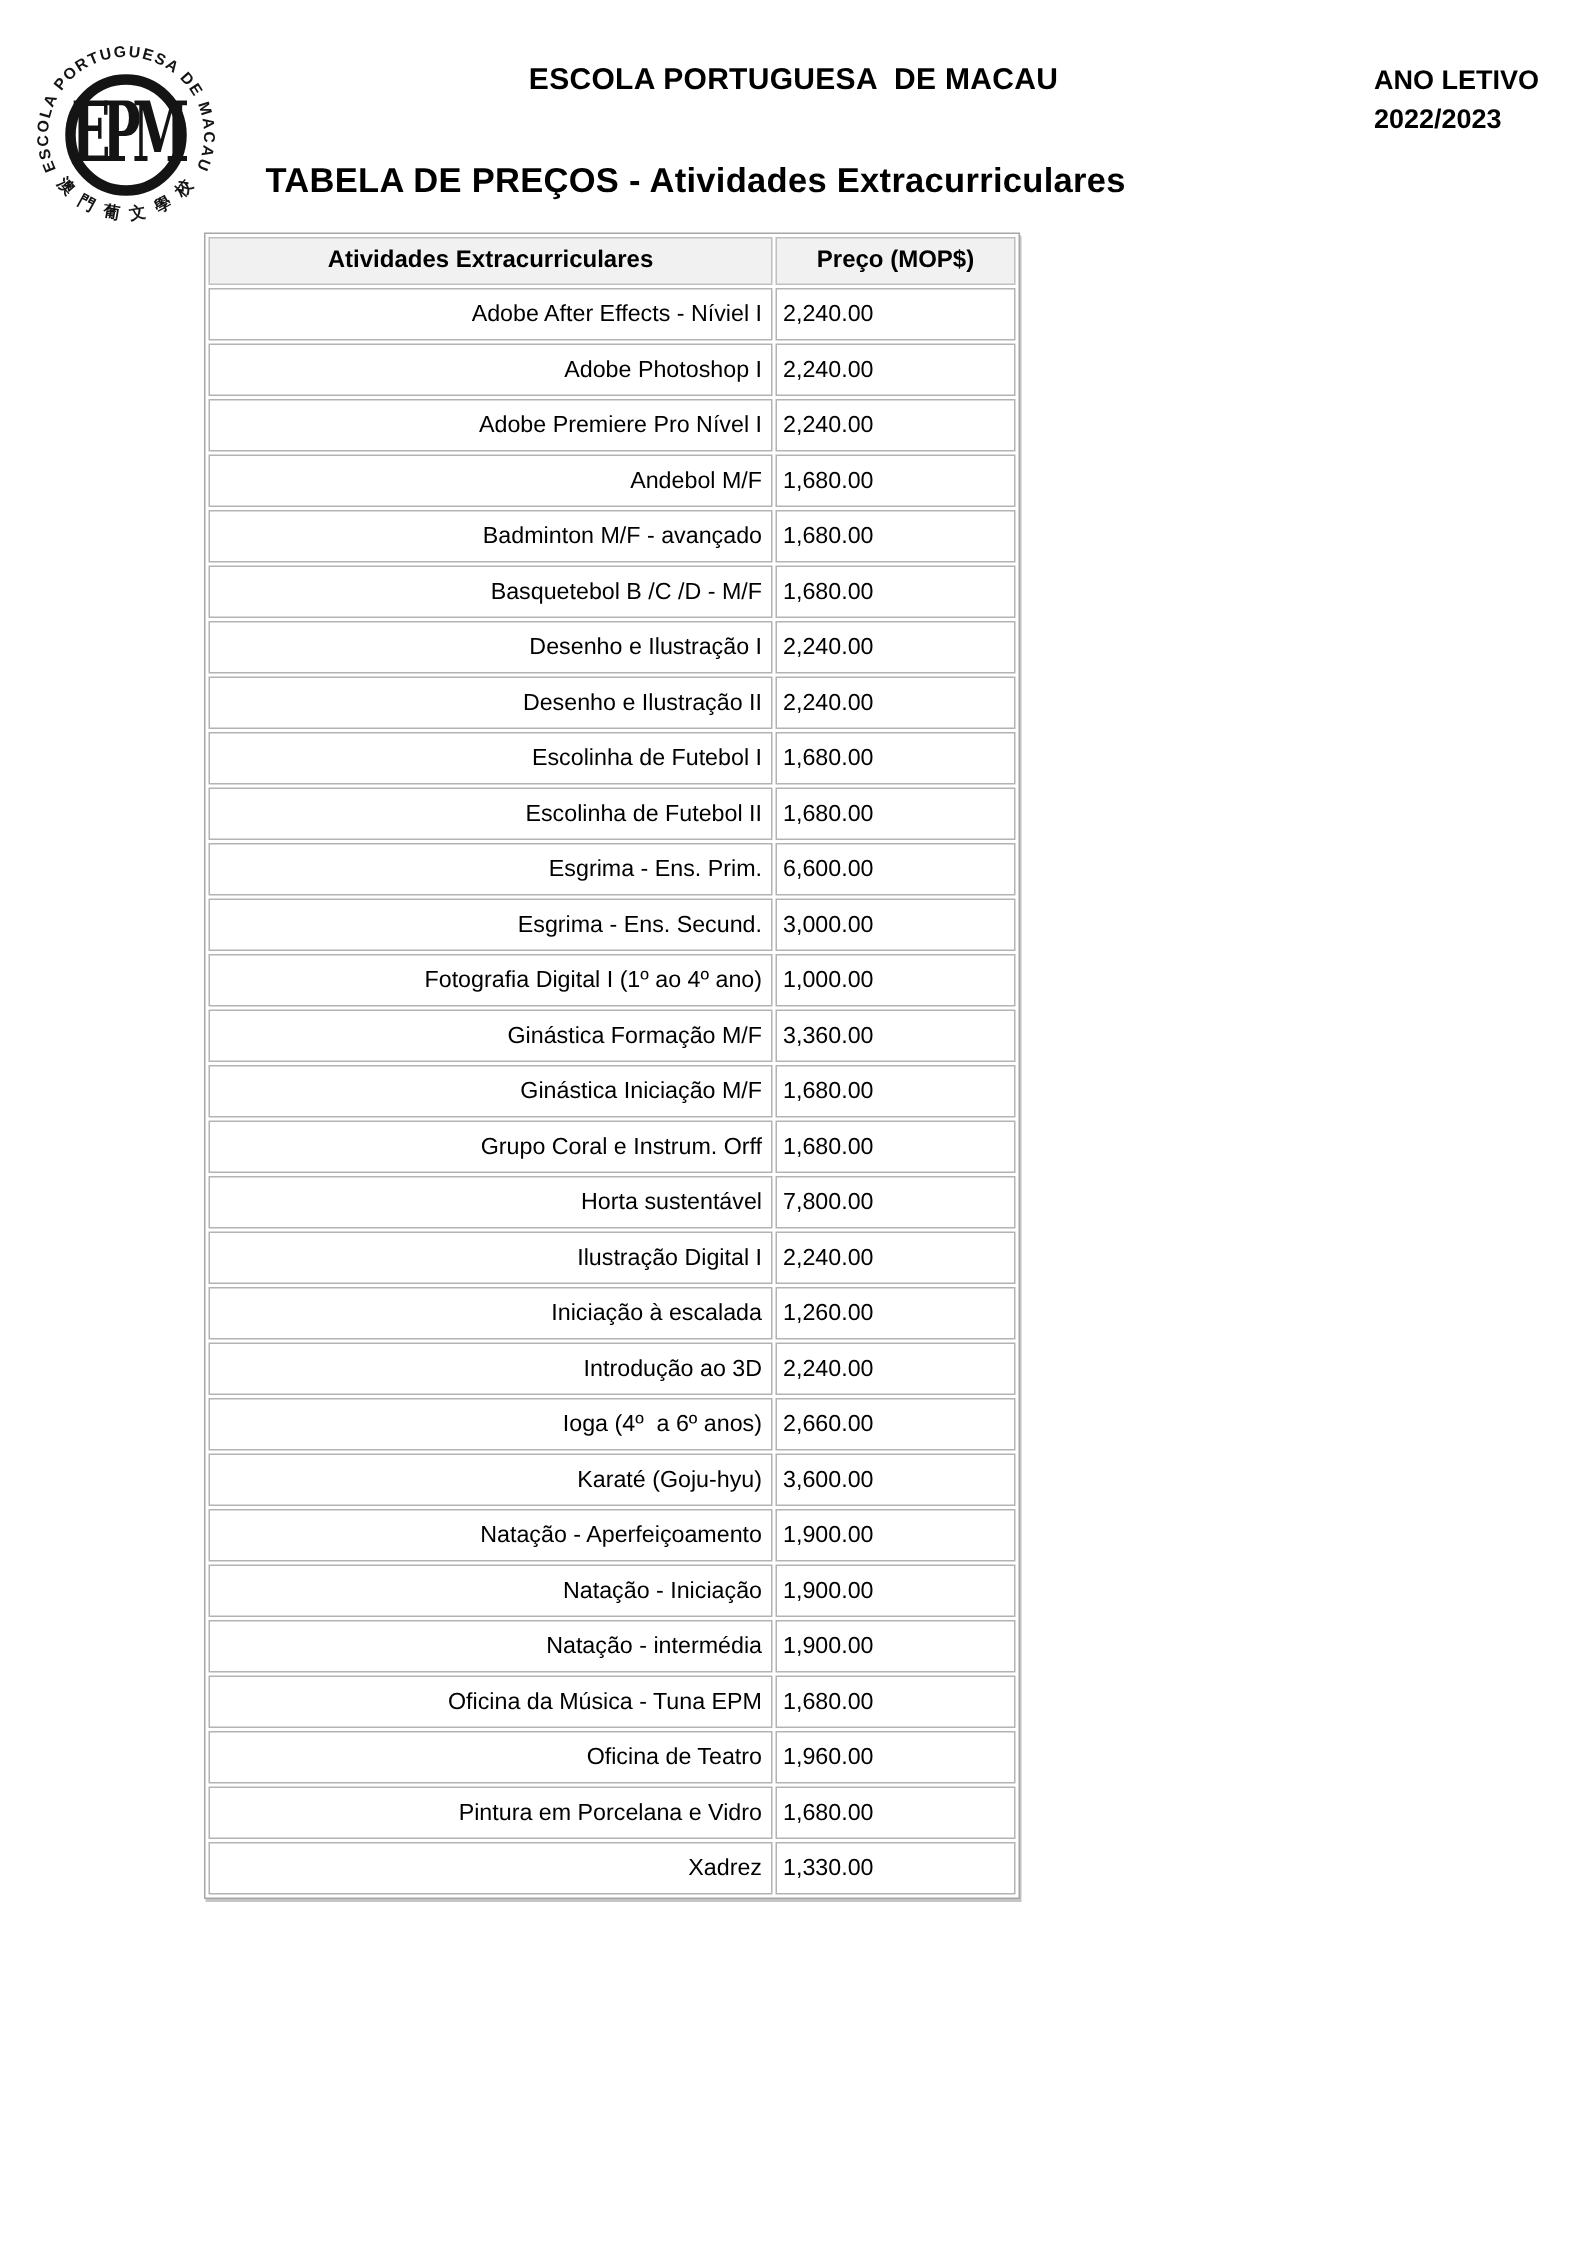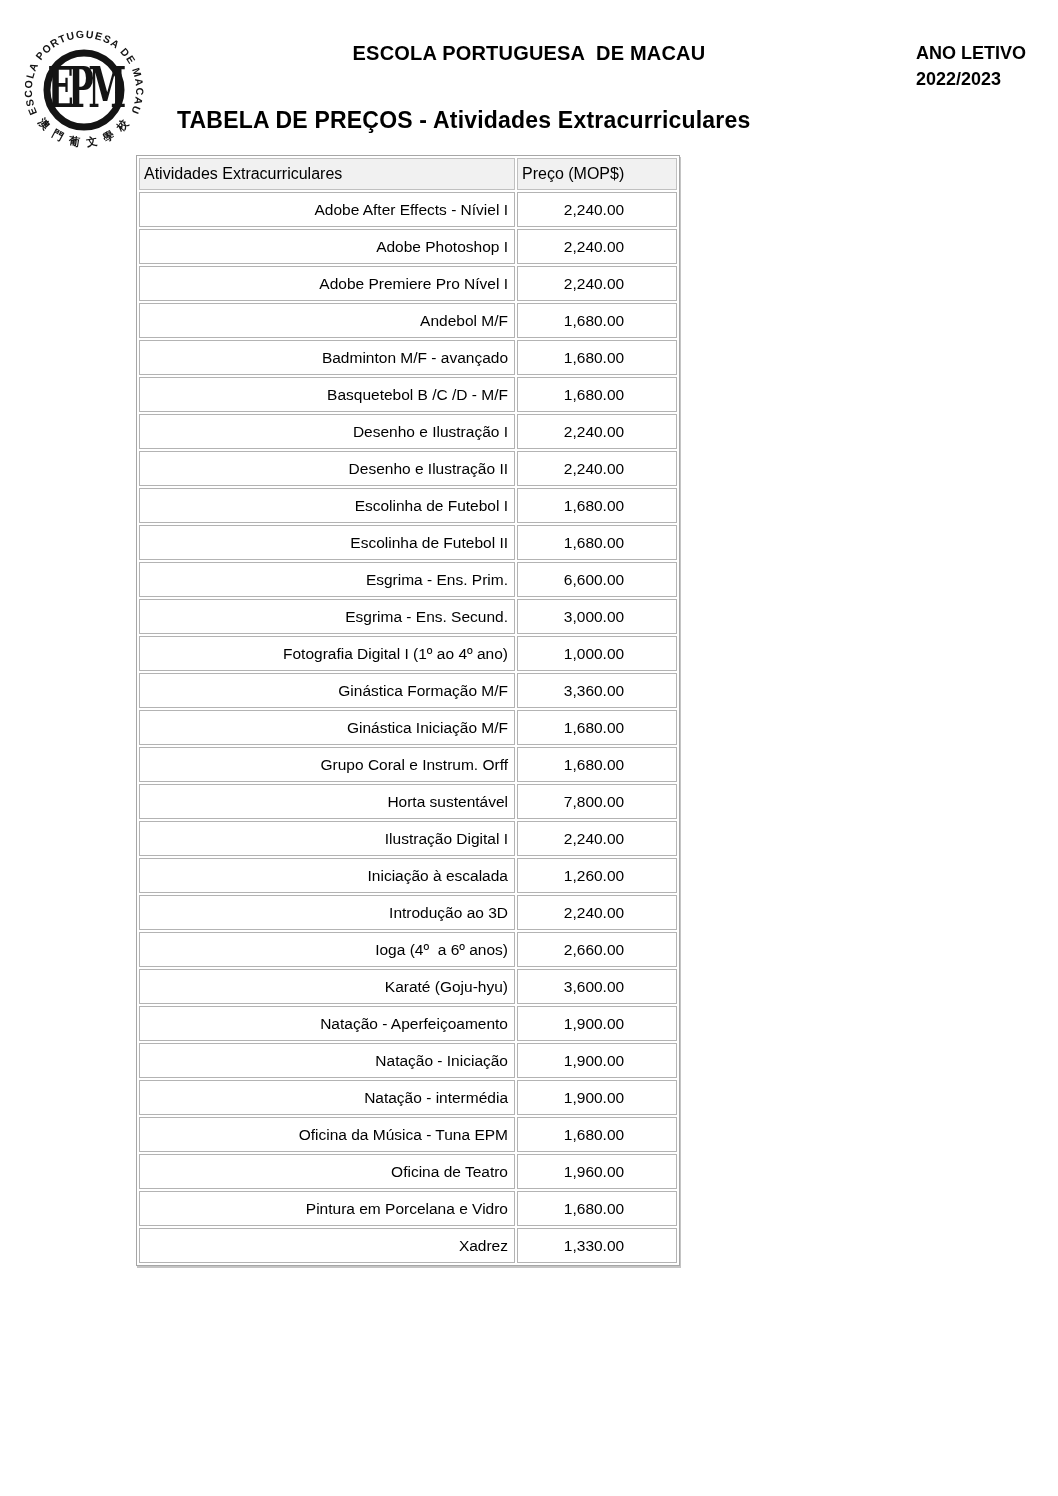--- a/index.html
+++ b/index.html
@@ -59,43 +59,43 @@
     border-collapse: separate;
     border-spacing: 2px;
     border: 1px solid #a6a6a6;
     box-shadow: 1px 2px 0 #c4c4c4;
     background: #ffffff;
   }
   table.price-table th {
     background: #f1f1f1;
     border: 1px solid #c0c0c0;
     font-size: 16px;
-    font-weight: normal;
+    font-weight: bold;
     height: 30px;
-    text-align: left;
+    text-align: center;
     padding: 0 4px;
     white-space: nowrap;
   }
   th.col-activity { width: 366px; }
   th.col-price   { width: 150px; }
   table.price-table td {
     border: 1px solid #b3b3b3;
     height: 33px;
     font-size: 15.5px;
     line-height: 1.1;
     vertical-align: middle;
   }
   td.activity {
     padding: 0 6px 0 8px;
     text-align: right;
     white-space: pre-wrap;
   }
   td.price {
     padding: 0 10px 0 4px;
-    text-align: center;
+    text-align: left;
     white-space: nowrap;
   }
 
   
   .logo svg text { fill: #141414; }
 </style>
 </head>
 <body>
 
 <div class="page">

